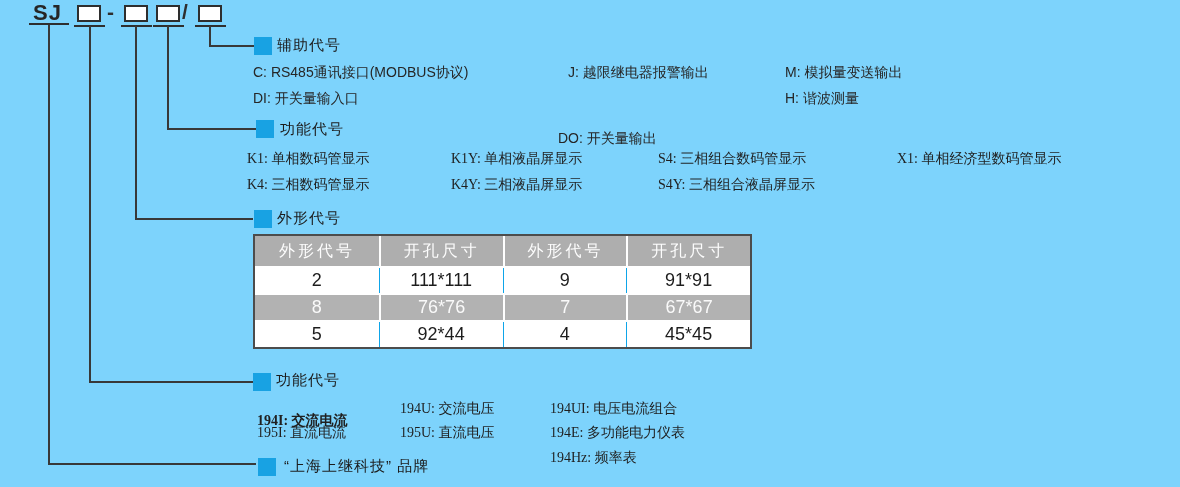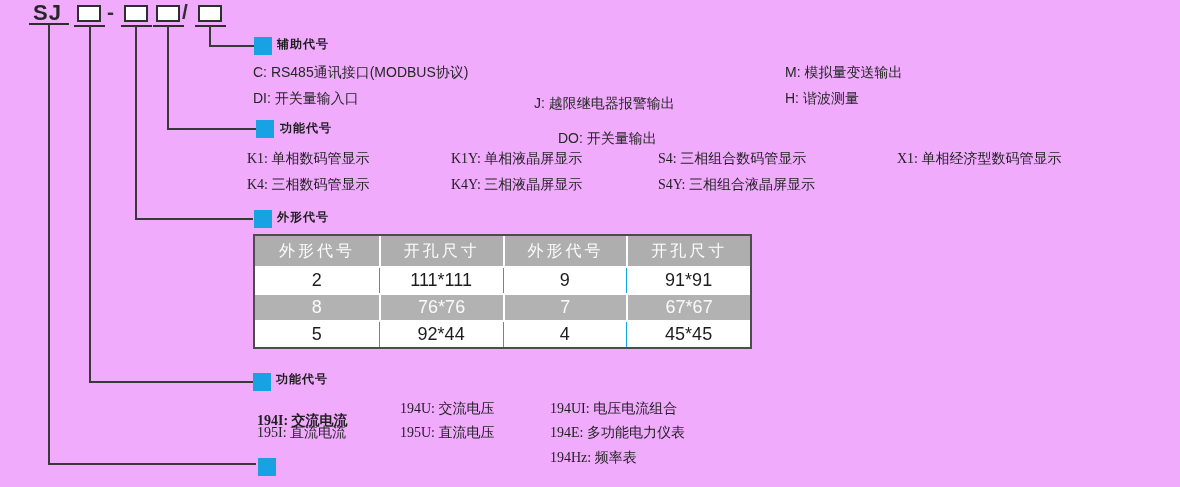--- a/index.html
+++ b/index.html
@@ -1,35 +1,35 @@
 <!DOCTYPE html>
 <html><head>
 <meta charset="utf-8">
 <style>
   html,body{margin:0;padding:0;background:#fff;}
   .canvas{
-    position:relative;width:1180px;height:487px;background:#f0abfc;
+    position:relative;width:1180px;height:487px;background:#7dd3fc;
     font-family:"Liberation Sans",sans-serif;color:#222;overflow:hidden;
   }
   .abs{position:absolute;white-space:nowrap;}
   .sans{font-family:"Liberation Sans","DejaVu Sans",sans-serif;}
   .serif{font-family:"Liberation Serif","DejaVu Serif",serif;}
 
   
   .model-prefix{left:33px;top:0;font-size:22px;font-weight:bold;letter-spacing:1px;color:#262626;}
   .slot-box{position:absolute;top:5px;width:20px;height:13px;border:2px solid #2e2e2e;background:#fff;}
   .sep-glyph{top:0;font-size:21px;font-weight:600;color:#2e2e2e;}
   .uline{position:absolute;height:2px;background:#2e2e2e;}
 
   
   .line{position:absolute;background:#383838;}
 
   
   .marker{position:absolute;width:18px;height:18px;background:#18a2e3;}
-  .sec-title{font-size:12px;color:#1c1c1c;letter-spacing:1px;font-weight:bold;}
+  .sec-title{font-size:15px;color:#1c1c1c;letter-spacing:1px;}
 
   .item{font-size:14px;color:#262626;}
   .item-serif{font-size:14px;color:#1f1f1f;}
 
   
   .shape-table{position:absolute;left:253px;top:234px;width:495px;border:2px solid #4c4c4c;background:#fff;}
   .tr{display:grid;grid-template-columns:1fr 1fr 1fr 1fr;}
   .tr + .tr{border-top:2px solid #ffffff;}
   .th-row{height:30px;background:#aeaeae;color:#fdfdfd;}
   .r-light{height:25px;background:#ffffff;color:#1d1d1d;}
@@ -72,21 +72,21 @@
   <div class="line" style="left:167px;top:26px;width:2px;height:104px;"></div>
   <div class="line" style="left:167px;top:128px;width:89px;height:2px;"></div>
 
   <div class="line" style="left:209px;top:26px;width:2px;height:21px;"></div>
   <div class="line" style="left:209px;top:45px;width:45px;height:2px;"></div>
 
   <div class="marker" style="left:254px;top:37px;"></div>
   <span class="abs sans sec-title" style="left:277px;top:36px;">辅助代号</span>
 
   <span class="abs sans item" style="left:253px;top:64px;">C: RS485通讯接口(MODBUS协议)</span>
-  <span class="abs sans item" style="left:534px;top:64px;margin-top:31px;">J: 越限继电器报警输出</span>
+  <span class="abs sans item" style="left:568px;top:64px;">J: 越限继电器报警输出</span>
   <span class="abs sans item" style="left:785px;top:64px;">M: 模拟量变送输出</span>
   <span class="abs sans item" style="left:253px;top:90px;">DI: 开关量输入口</span>
   <span class="abs sans item" style="left:558px;top:90px;margin-top:40px;">DO: 开关量输出</span>
   <span class="abs sans item" style="left:785px;top:90px;">H: 谐波测量</span>
 
   <div class="marker" style="left:256px;top:120px;"></div>
   <span class="abs sans sec-title" style="left:280px;top:120px;">功能代号</span>
 
   <span class="abs serif item-serif" style="left:247px;top:150px;">K1: 单相数码管显示</span>
   <span class="abs serif item-serif" style="left:451px;top:150px;">K1Y: 单相液晶屏显示</span>
@@ -131,14 +131,15 @@
 
   <span class="abs serif item-serif" style="left:257px;top:412px;font-weight:bold;">194I: 交流电流</span>
   <span class="abs serif item-serif" style="left:400px;top:400px;">194U: 交流电压</span>
   <span class="abs serif item-serif" style="left:550px;top:400px;">194UI: 电压电流组合</span>
   <span class="abs serif item-serif" style="left:257px;top:424px;">195I: 直流电流</span>
   <span class="abs serif item-serif" style="left:400px;top:424px;">195U: 直流电压</span>
   <span class="abs serif item-serif" style="left:550px;top:424px;">194E: 多功能电力仪表</span>
   <span class="abs serif item-serif" style="left:550px;top:449px;">194Hz: 频率表</span>
 
   <div class="marker" style="left:258px;top:458px;"></div>
+  <span class="abs sans sec-title" style="left:284px;top:457px;">“上海上继科技” 品牌</span>
 
 </div>
 
 </body></html>

